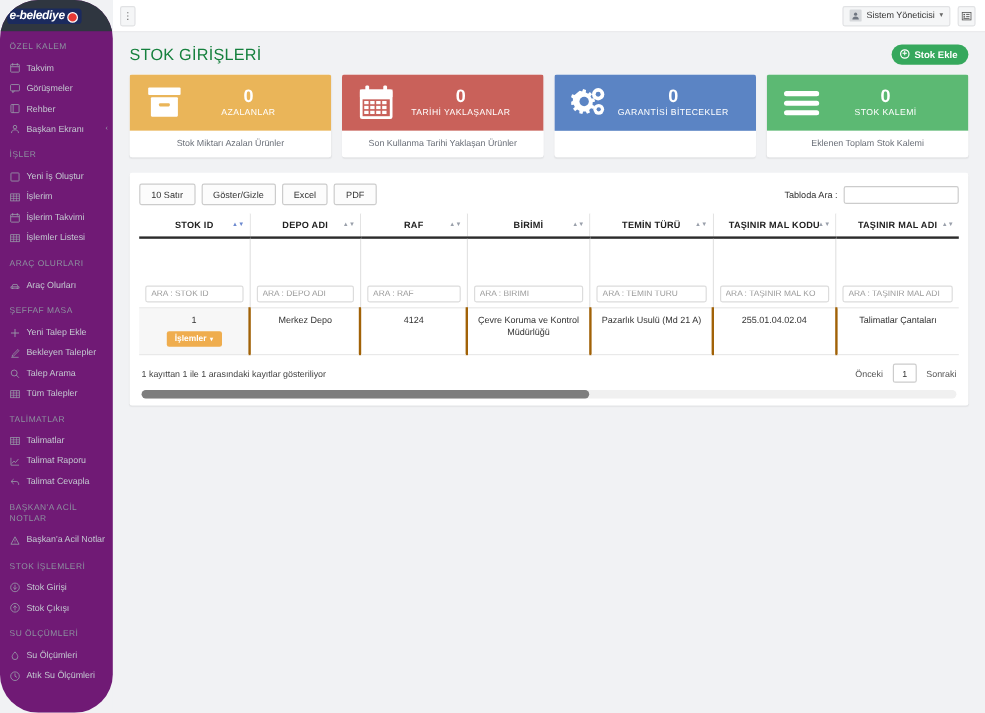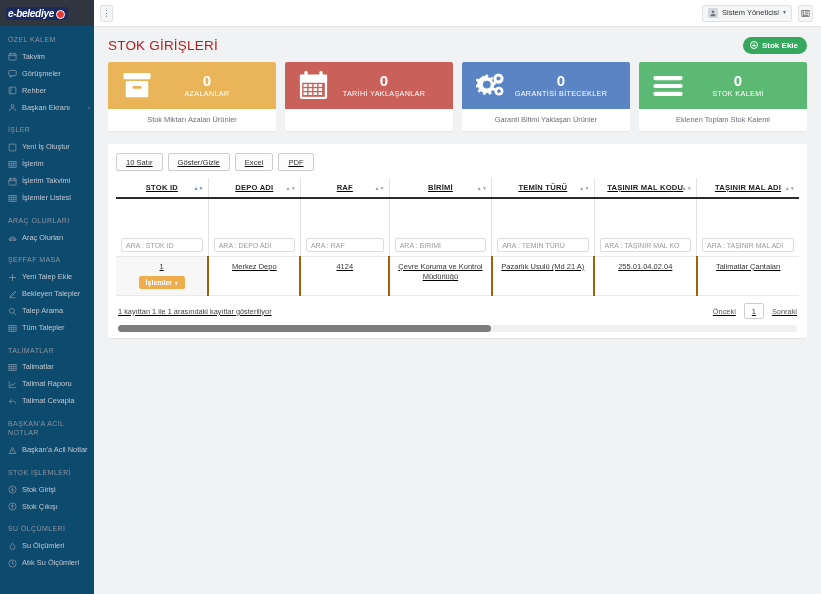--- a/index.html
+++ b/index.html
@@ -9,23 +9,24 @@
     overflow: hidden;
     background: #f1f2f4;
     font-family: "Liberation Sans", sans-serif;
     -webkit-font-smoothing: antialiased;
   }
   .app { display: flex; width: 821px; height: 594px; }
 
   
   .sidebar {
     width: 94px; min-width: 94px; height: 594px;
-    background: #0c4a6e;
+    background: #701a75;
     overflow: hidden;
     position: relative;
+    border-radius: 32px;
   }
   .logo-wrap {
     height: 26px;
     display: flex; align-items: center;
     padding-left: 6px;
     background: #2f3640;
   }
   .logo {
     display: inline-flex; align-items: center;
     font-size: 9.5px; font-weight: bold; letter-spacing: -0.3px;
@@ -102,21 +103,21 @@
     width: 15px; height: 17px; background: #f5f6f7;
     border: 1px solid #e1e2e4; border-radius: 2px;
     display: flex; align-items: center; justify-content: center;
   }
 
   .page-head {
     display: flex; align-items: center; justify-content: space-between;
     padding: 10px 14px 8px 14px;
   }
   .page-title {
-    font-size: 13.5px; color: #b91c1c; font-weight: normal;
+    font-size: 13.5px; color: #15803d; font-weight: normal;
     letter-spacing: 0.2px;
   }
   .btn-add {
     display: inline-flex; gap: 4px;
     background: #36a85d; color: #fff;
     font-size: 8px; font-weight: bold;
     padding: 4px 9px 4px 7px; border-radius: 10px;
     border: none;
   }
   .btn-add .plus-circle {
@@ -151,21 +152,20 @@
     padding: 6px 4px 7px 4px; background: #fff;
   }
 
   
   .panel {
     margin: 13px 14px 0 14px;
     background: #fff;
     border-radius: 2px;
     box-shadow: 0 1px 1px rgba(0,0,0,0.06);
     padding: 9px 8px 6px 8px;
-    text-decoration: underline;
   }
   .table-controls {
     display: flex; align-items: center; justify-content: space-between;
     margin-bottom: 7px;
   }
   .btn-group { display: flex; gap: 5px; }
   .btn-sm {
     background: #fcfcfc; border: 1px solid #ccc; border-radius: 2px;
     font-size: 7.6px; color: #333; padding: 3.5px 9px;
   }
@@ -541,41 +541,41 @@
                 </g>
                 <rect x="6" y="0" width="3.5" height="7" rx="1.5" fill="#fff"></rect>
                 <rect x="22.5" y="0" width="3.5" height="7" rx="1.5" fill="#fff"></rect>
               </svg>
             </span>
             <span class="card-nums">
               <div class="card-num">0</div>
               <div class="card-cap">TARİHİ YAKLAŞANLAR</div>
             </span>
           </div>
+          <div class="card-foot">Son Kullanma Tarihi Yaklaşan Ürünler</div>
         </div>
         <div class="card">
           <div class="card-top" style="background:#5b84c4">
             <span class="card-icon">
               <svg width="30" height="28" viewBox="0 0 32 30">
                 <g fill="#fff">
                   <path d="M12.5 7.5l2.4.6.9-2.3 2.9 1-.3 2.5 2.3 1.1 1.7-1.8 2.2 2.2-1.6 1.9 1.1 2.3 2.5-.2.9 3-2.4.8-.1 2.6 2.2 1.2-1.3 2.8-2.4-.8-1.8 1.8.8 2.4-2.9 1.1-1.2-2.2-2.5.2-.8 2.4-3-.8.2-2.5-2.3-1.1-1.9 1.6-2.1-2.3 1.8-1.7-1-2.3-2.5.3-.8-3 2.3-.9.2-2.5-2.2-1.3 1.4-2.7 2.3.8z" transform="translate(-4,-3) scale(0.92)"></path>
                 </g>
                 <circle cx="11.5" cy="13.5" r="4.2" fill="#5b84c4"></circle>
                 <circle cx="24" cy="7" r="5.5" fill="#fff"></circle>
                 <circle cx="24" cy="7" r="2.2" fill="#5b84c4"></circle>
                 <circle cx="24.5" cy="20.5" r="4.8" fill="#fff"></circle>
                 <circle cx="24.5" cy="20.5" r="1.9" fill="#5b84c4"></circle>
               </svg>
             </span>
             <span class="card-nums">
               <div class="card-num">0</div>
               <div class="card-cap">GARANTİSİ BİTECEKLER</div>
             </span>
           </div>
-          <div class="card-foot">Garanti Bitimi Yaklaşan Ürünler</div>
         </div>
         <div class="card">
           <div class="card-top" style="background:#5cb973">
             <span class="card-icon">
               <svg width="30" height="22" viewBox="0 0 32 24">
                 <rect x="0" y="1" width="32" height="4.6" rx="2.3" fill="#fff"></rect>
                 <rect x="0" y="9.7" width="32" height="4.6" rx="2.3" fill="#fff"></rect>
                 <rect x="0" y="18.4" width="32" height="4.6" rx="2.3" fill="#fff"></rect>
               </svg>
             </span>
@@ -589,20 +589,24 @@
       </div>
 
     <div class="panel">
 
       <div class="table-controls">
         <div class="btn-group">
           <button class="btn-sm">10 Satır</button>
           <button class="btn-sm">Göster/Gizle</button>
           <button class="btn-sm">Excel</button>
           <button class="btn-sm">PDF</button>
+        </div>
+        <div class="search-box">
+          <span class="search-label">Tabloda Ara :</span>
+          <input class="search-input" type="text" value="" style="">
         </div>
       </div>
 
       <table class="dt">
         <colgroup>
           <col style="width:13.5%">
             <col style="width:13.5%">
             <col style="width:13%">
           <col style="width:15%">
             <col style="width:15%">

